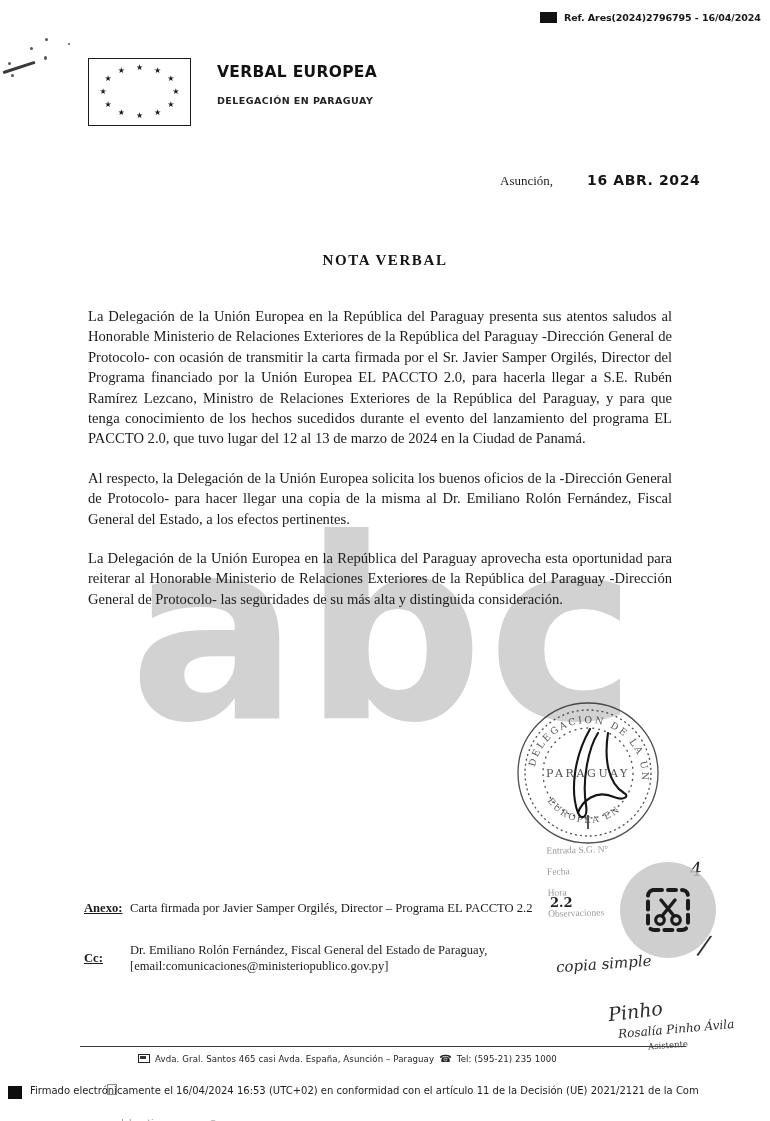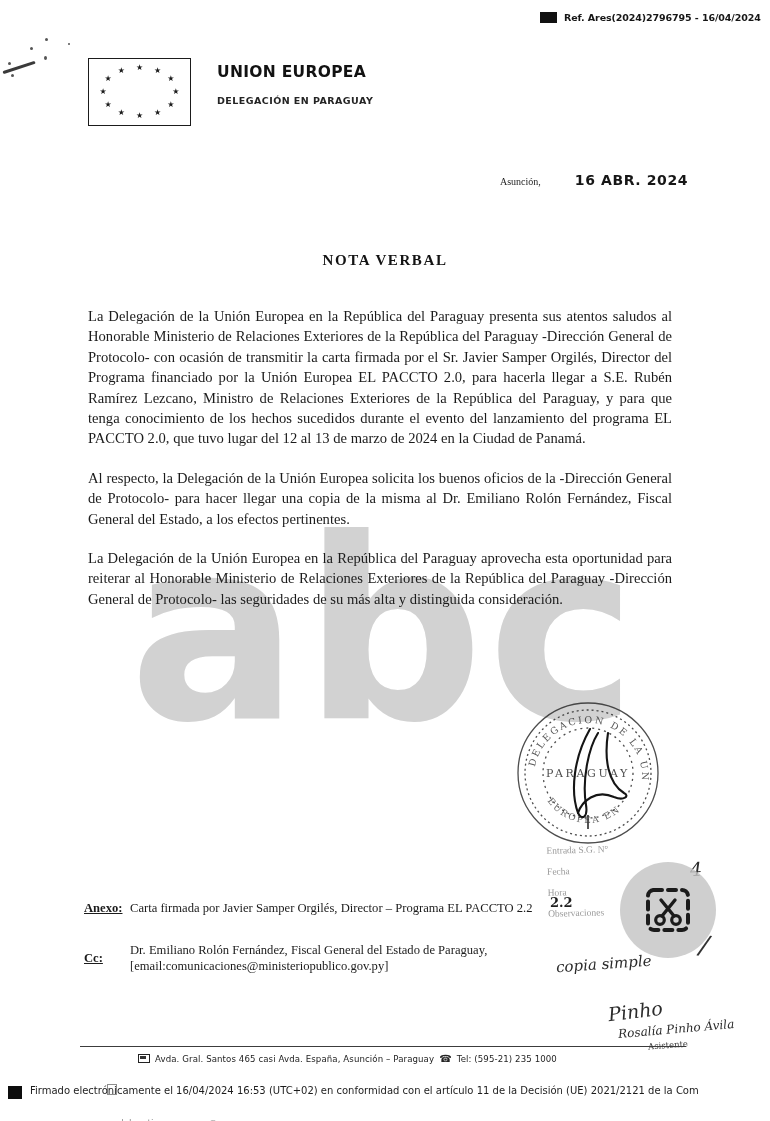--- a/index.html
+++ b/index.html
@@ -104,21 +104,21 @@
   .dateline {
     position: absolute;
     top: 172px;
     left: 500px;
     display: flex;
     align-items: baseline;
     gap: 34px;
   }
   .dateline .city {
     font-family: "Liberation Serif", serif;
-    font-size: 10px;
+    font-size: 13px;
     color: #1d1d1d;
   }
   .dateline .stamp-date {
     font-family: "DejaVu Sans", sans-serif;
     font-size: 14px;
     font-weight: bold;
     letter-spacing: 0.6px;
     color: #161616;
   }
 
@@ -425,21 +425,21 @@
       <span class="star" style="left:81%;  top:69%;">★</span>
       <span class="star" style="left:68%;  top:82%;">★</span>
       <span class="star" style="left:50%;  top:86%;">★</span>
       <span class="star" style="left:32%;  top:82%;">★</span>
       <span class="star" style="left:19%;  top:69%;">★</span>
       <span class="star" style="left:14%;  top:50%;">★</span>
       <span class="star" style="left:19%;  top:31%;">★</span>
       <span class="star" style="left:32%;  top:18%;">★</span>
     </div>
     <div class="brand">
-      <div class="brand-title">UNION EUROPEA</div>
+      <div class="brand-title">VERBAL EUROPEA</div>
       <div class="brand-sub">DELEGACIÓN EN PARAGUAY</div>
     </div>
   </div>
 
   <div class="dateline">
     <span class="city">Asunción,</span>
     <span class="stamp-date">16 ABR. 2024</span>
   </div>
 
   <div class="doc-title">NOTA VERBAL</div>

